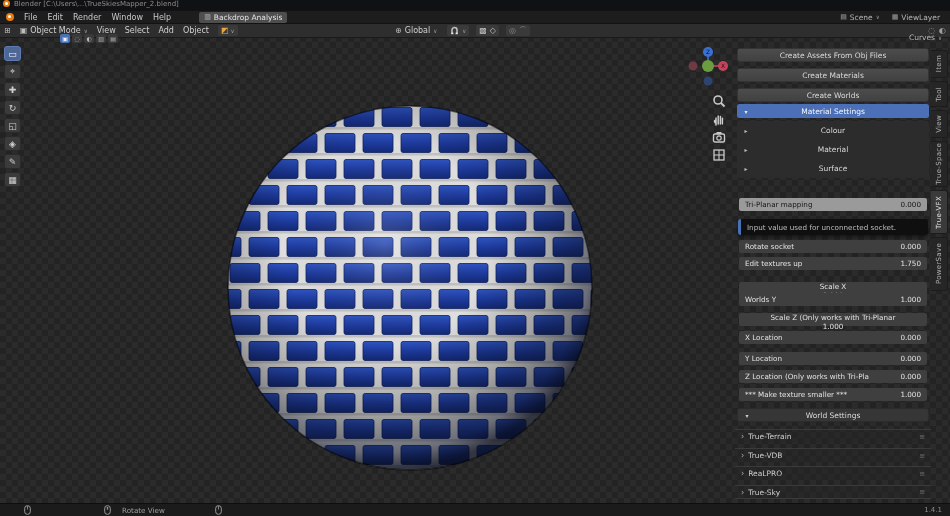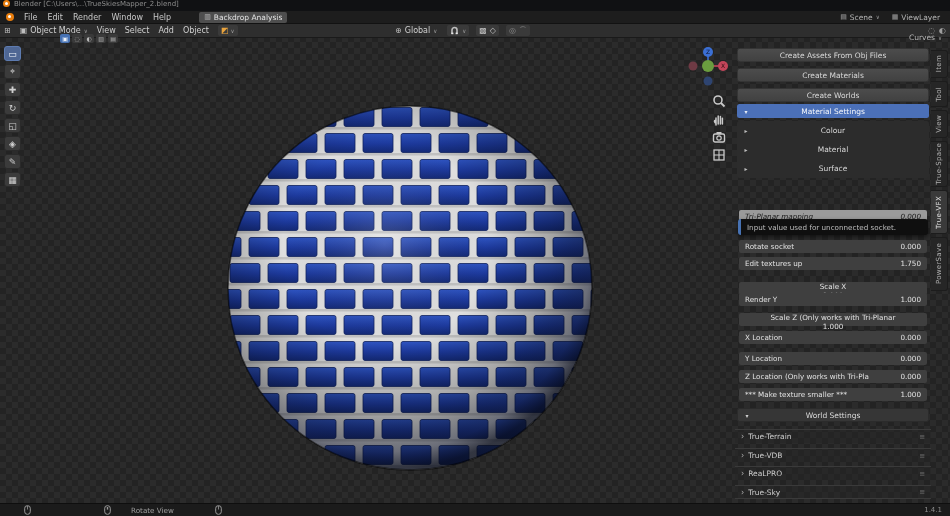--- a/index.html
+++ b/index.html
@@ -71,21 +71,21 @@
   .worldhdr .cap{flex:1;text-align:center;padding-right:18px;}
   .addonrow{left:735px;width:196px;height:14px;display:flex;align-items:center;gap:4px;padding:0 6px;box-sizing:border-box;background:rgba(38,38,38,.55);border-top:1px solid #3a3a3a;font-size:7.5px;color:#cdcdcd;}
   .addonrow .chev{font-size:8px;color:#b0b0b0;}
   .addonrow .drag{margin-left:auto;font-size:7px;color:#6f6f6f;}
   
   .vtab{left:931px;width:17px;background:#262626;border:1px solid #1c1c1c;border-left:none;border-radius:0 3px 3px 0;color:#b0b0b0;font-size:7px;display:flex;align-items:center;justify-content:center;box-sizing:border-box;}
   .vtab span{writing-mode:vertical-rl;transform:rotate(180deg);white-space:nowrap;letter-spacing:.3px;}
   .vtab.active{background:#3a3a3a;color:#e0e0e0;}
   
   .statusbar{left:0;top:503px;width:950px;height:13px;background:#1b1b1b;border-top:1px solid #0e0e0e;display:flex;align-items:center;box-sizing:border-box;}
-  .sb-grp{display:flex;align-items:center;gap:20px;font-size:7.2px;color:#9f9f9f;position:absolute;}
+  .sb-grp{display:flex;align-items:center;gap:11px;font-size:7.2px;color:#9f9f9f;position:absolute;}
   .sb-right{position:absolute;right:8px;font-size:7px;color:#8d8d8d;}
   
   .svgicon{display:block;}
 </style>
 </head>
 <body>
 
 <div class="stage">
 
   <div class="abs titlebar">
@@ -269,21 +269,21 @@
     <div class="subrow">
       <span class="arr">▸</span>
       <span class="cap">Material</span>
     </div>
     <div class="subrow">
       <span class="arr">▸</span>
       <span class="cap">Surface</span>
     </div>
   </div>
 
-  <div class="abs vrow hover" style="top:210px;font-style:italic;">
+  <div class="abs vrow hover" style="top:198px;">
     <span class="vlab">Tri-Planar mapping</span>
     <span class="vval">0.000</span>
   </div>
 
   <div class="abs tooltip">
     <span>Input value used for unconnected socket.</span>
   </div>
 
   <div class="abs vrow" style="top:240px;">
     <span class="vlab">Rotate socket</span>
@@ -291,21 +291,21 @@
   </div>
   <div class="abs vrow" style="top:257px;">
     <span class="vlab">Edit textures up</span>
     <span class="vval">1.750</span>
   </div>
   <div class="abs vrow" style="top:282px;flex-direction:column;">
     <span class="vlab">Scale X</span>
     <span class="vval">1.000</span>
   </div>
   <div class="abs vrow" style="top:293px;">
-    <span class="vlab">Render Y</span>
+    <span class="vlab">Worlds Y</span>
     <span class="vval">1.000</span>
   </div>
   <div class="abs vrow" style="top:313px;flex-direction:column;">
     <span class="vlab">Scale Z (Only works with Tri-Planar</span>
     <span class="vval">1.000</span>
   </div>
   <div class="abs vrow" style="top:331px;">
     <span class="vlab">X Location</span>
     <span class="vval">0.000</span>
   </div>

